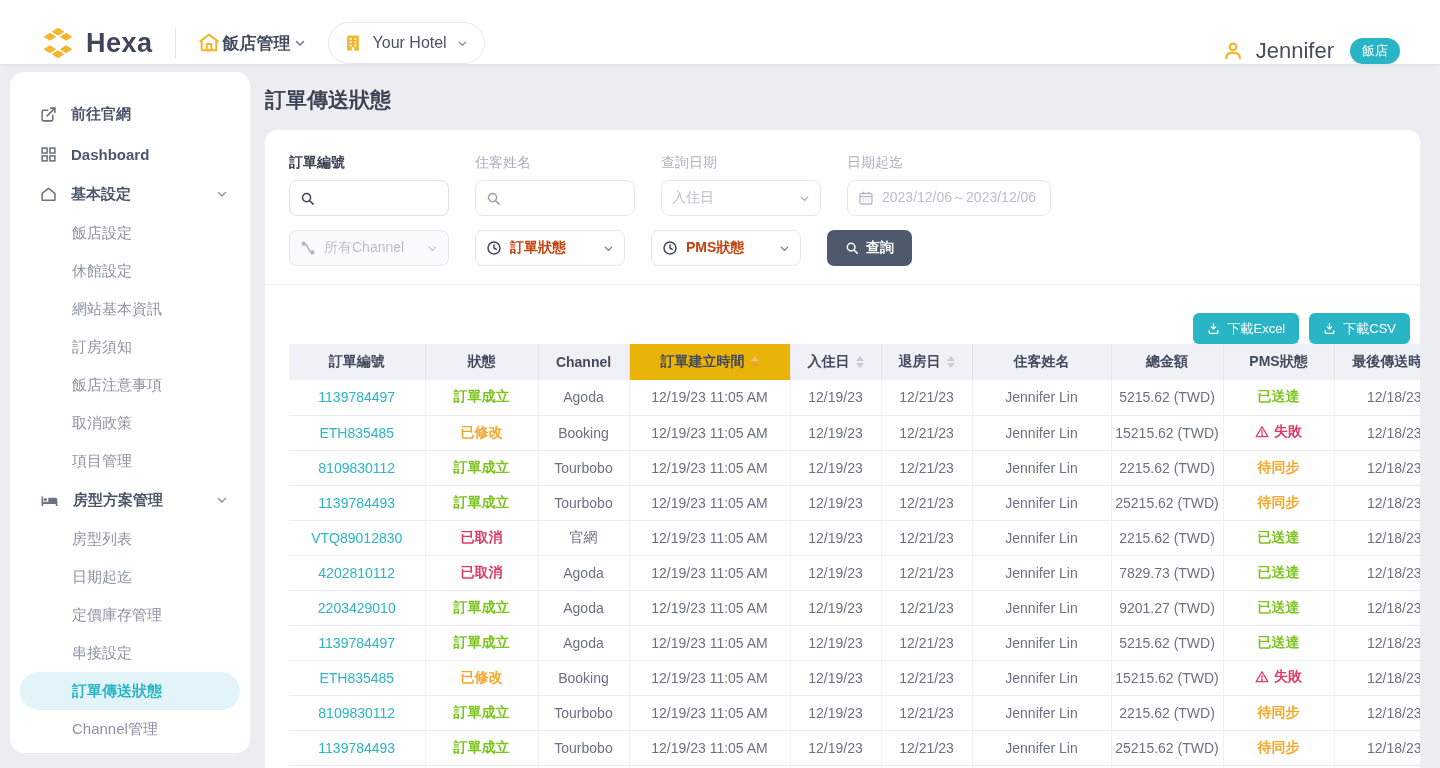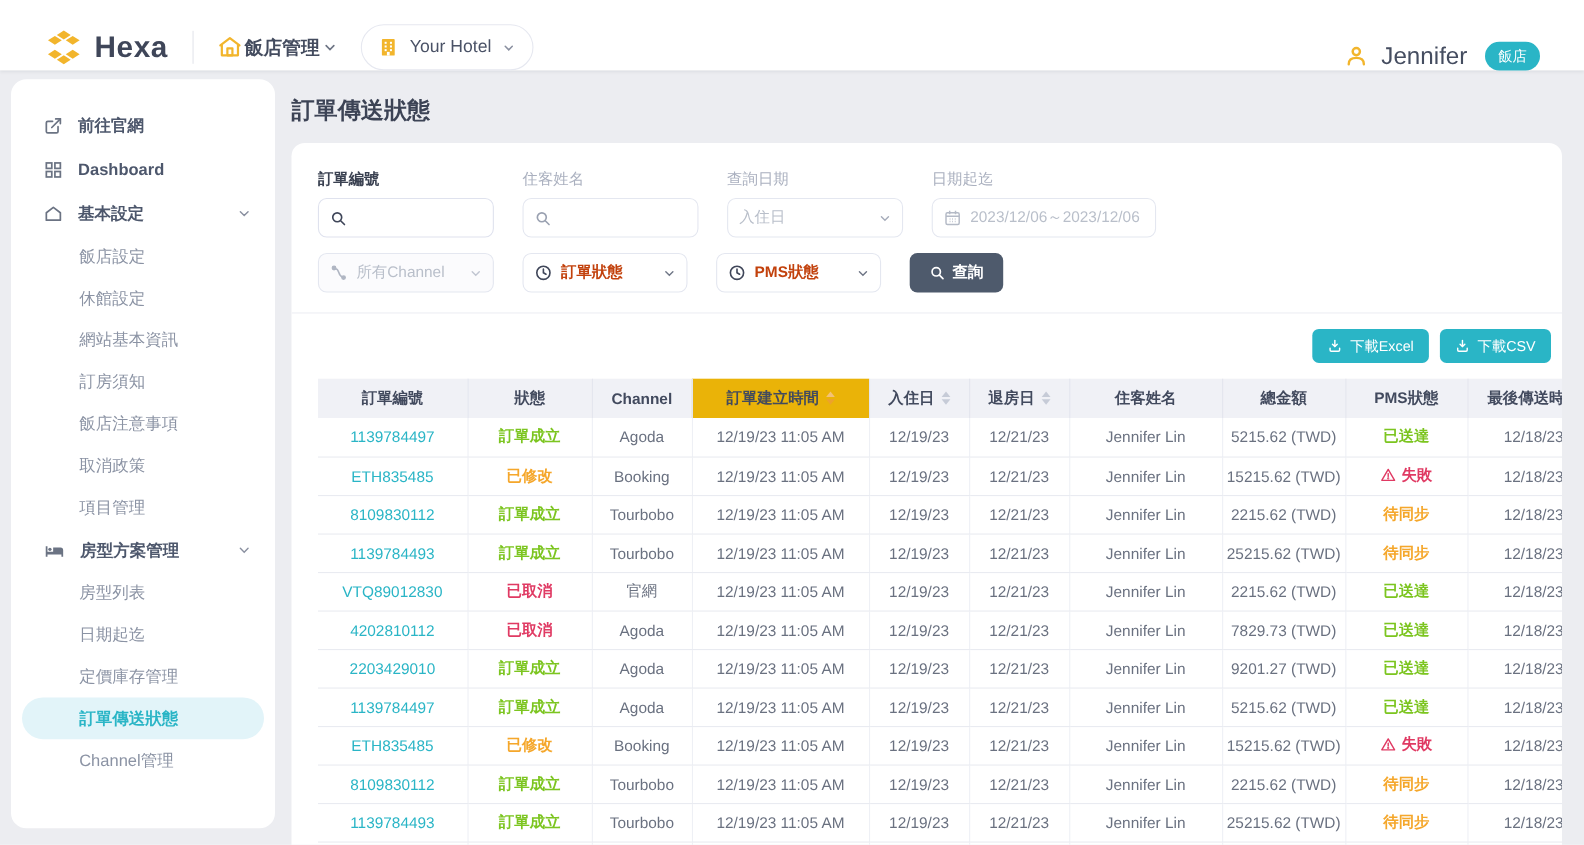--- a/index.html
+++ b/index.html
@@ -61,21 +61,21 @@
   .control .ph{font-size:14px;color:#b9bfca;flex:1;white-space:nowrap;}
   .control .val{font-size:14px;color:#c2410c;font-weight:700;flex:1;white-space:nowrap;}
   .control.select{cursor:pointer;justify-content:space-between;}
   .control.disabled{background:#fbfbfd;}
   .w160{width:160px;} .w200{width:204px;} .w150{width:150px;}
   .btn-search{height:36px;background:#4e5a6c;color:#fff;border:none;border-radius:7px;
     padding:0 18px;font-size:14px;font-weight:700;display:flex;align-items:center;gap:7px;
     cursor:pointer;font-family:inherit;}
 
   
-  .dl-row{height:59px;display:flex;align-items:center;justify-content:flex-end;gap:10px;padding:0 10px 0 24px;}
+  .dl-row{height:59px;display:flex;align-items:flex-end;justify-content:flex-end;gap:10px;padding:0 10px 0 24px;}
   .btn-dl{height:31px;background:var(--teal);color:#fff;border:none;border-radius:6px;
     padding:0 14px;font-size:13px;display:flex;align-items:center;gap:7px;cursor:pointer;font-family:inherit;}
 
   
   .table-wrap{margin-left:24px;width:1131px;overflow:hidden;}
   table{border-collapse:collapse;table-layout:fixed;width:1165px;}
   thead th{height:36px;background:#f0f1f6;font-size:14px;font-weight:700;color:#424a5e;
     border-right:1px solid #e3e5ee;text-align:center;white-space:nowrap;}
   thead th:last-child{border-right:none;}
   thead th.sorted{background:#eab308;}
@@ -224,20 +224,21 @@
       <span>
         <svg width="12" height="12" viewBox="0 0 24 24" fill="none" stroke="#8a90a0" stroke-width="2.6" stroke-linecap="round">
             <polyline points="5 9 12 16 19 9"></polyline>
           </svg>
       </span>
     </div>
     <div id="room-list">
         <div class="side-sub">房型列表</div>
         <div class="side-sub">日期起迄</div>
         <div class="side-sub">定價庫存管理</div>
+        <div class="side-sub">串接設定</div>
         <div class="side-sub active">訂單傳送狀態</div>
         <div class="side-sub">Channel管理</div>
       </div>
   </div>
 
   <div class="main">
     <div class="page-title">訂單傳送狀態</div>
     <div class="card">
 
       <div class="filters">

